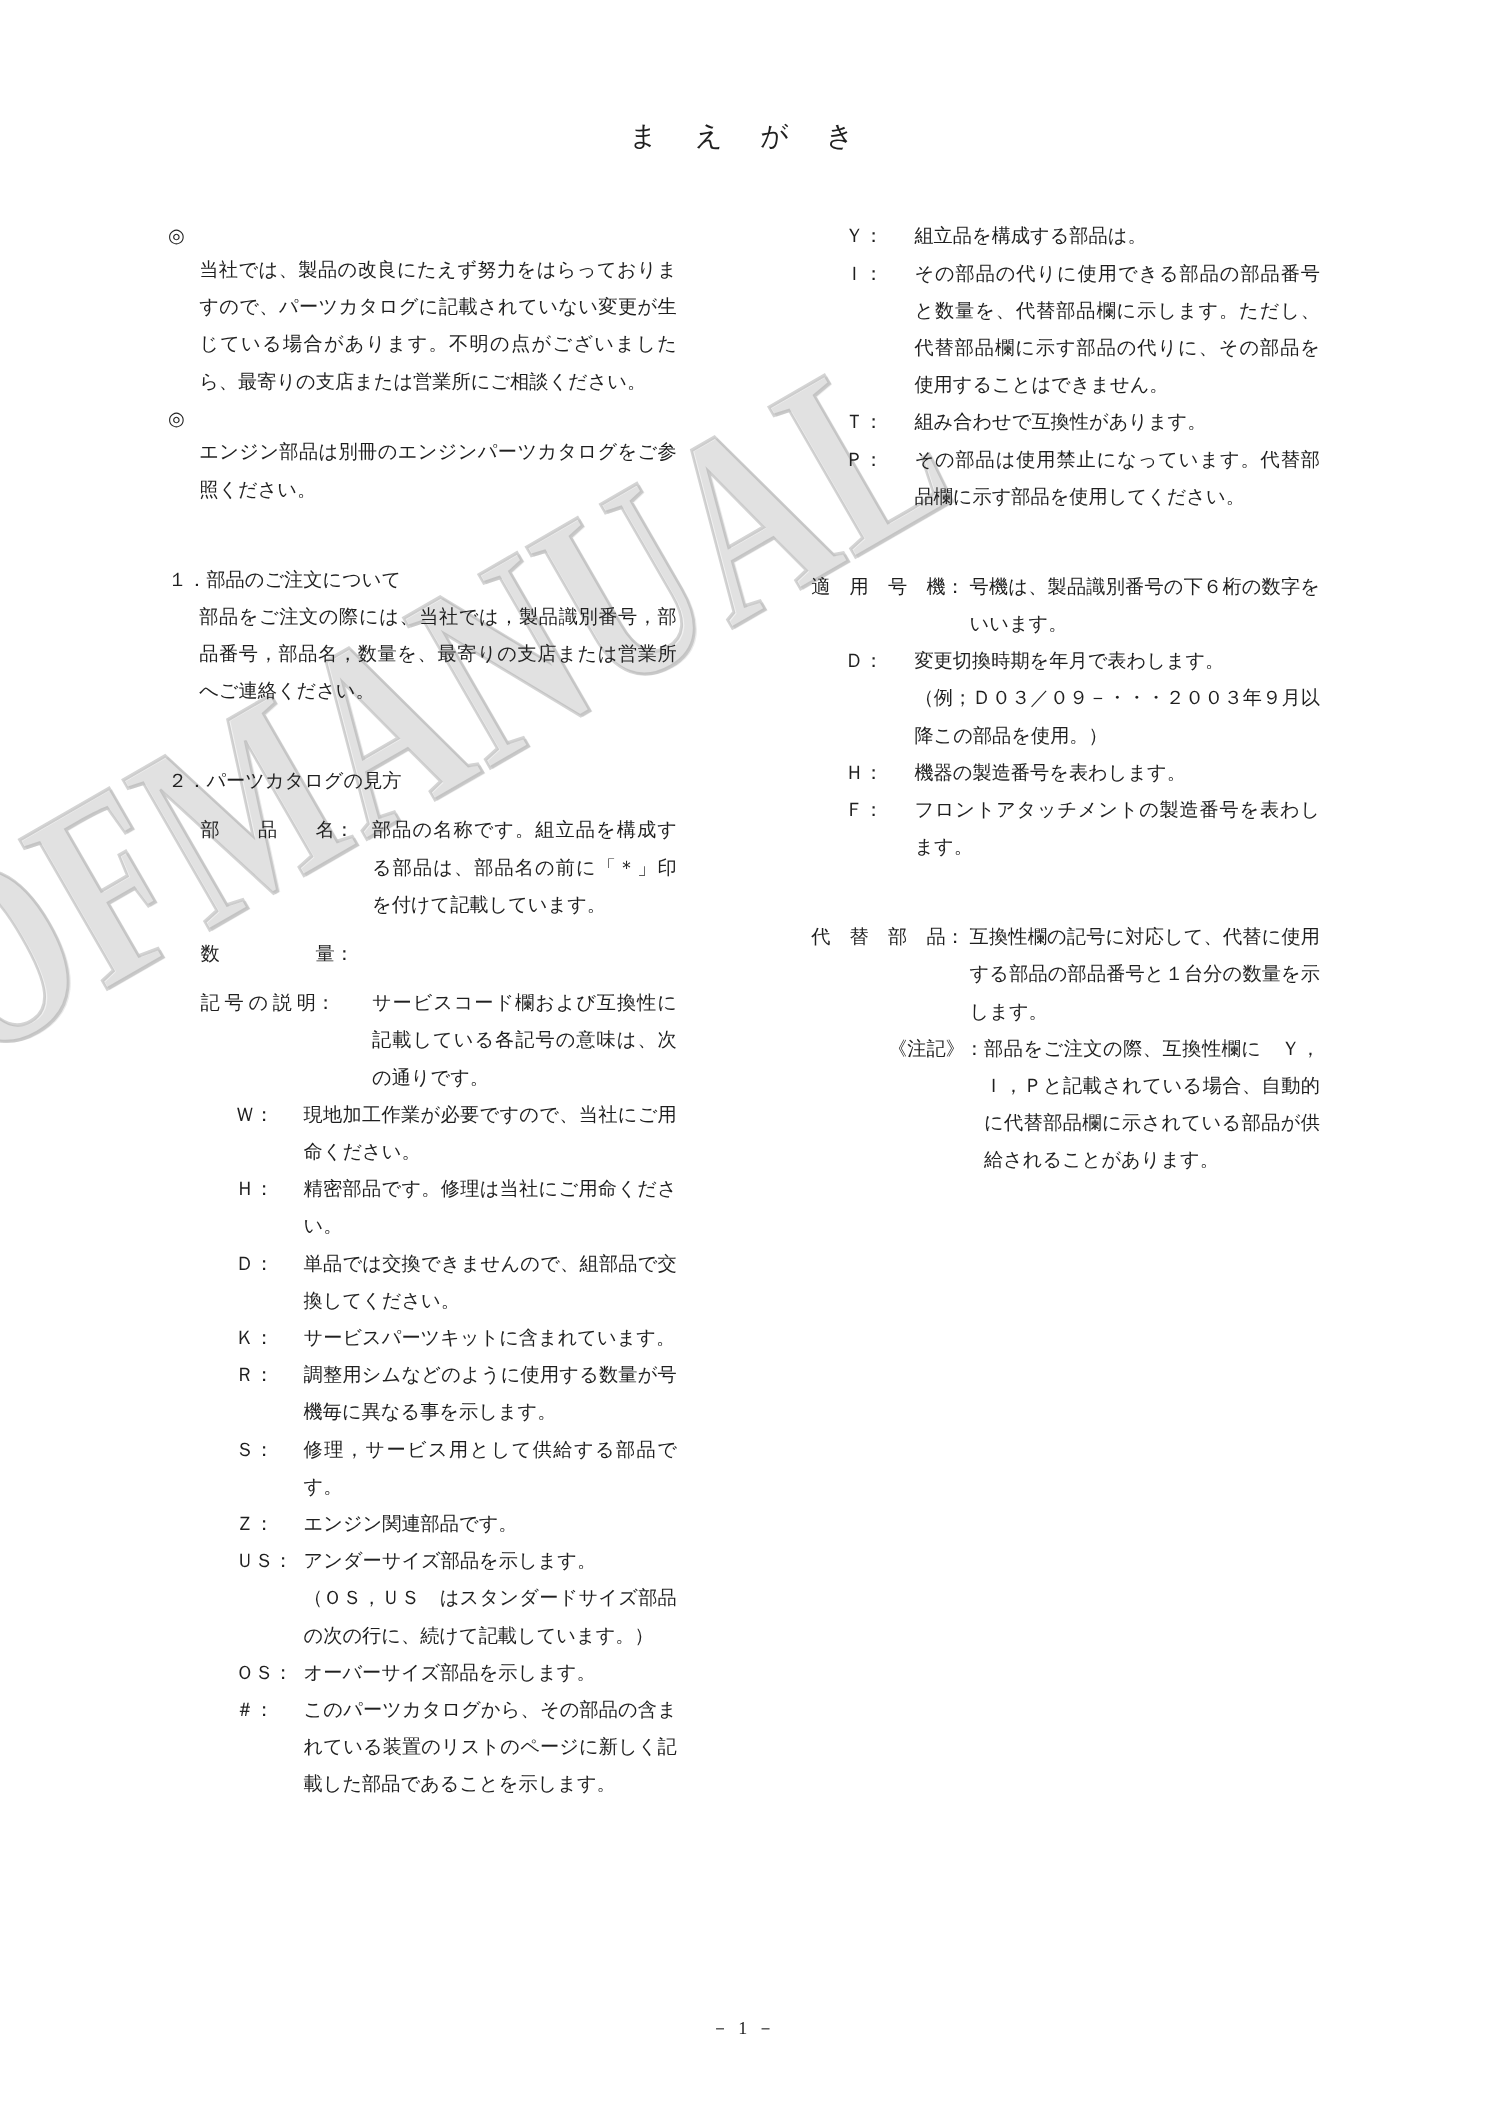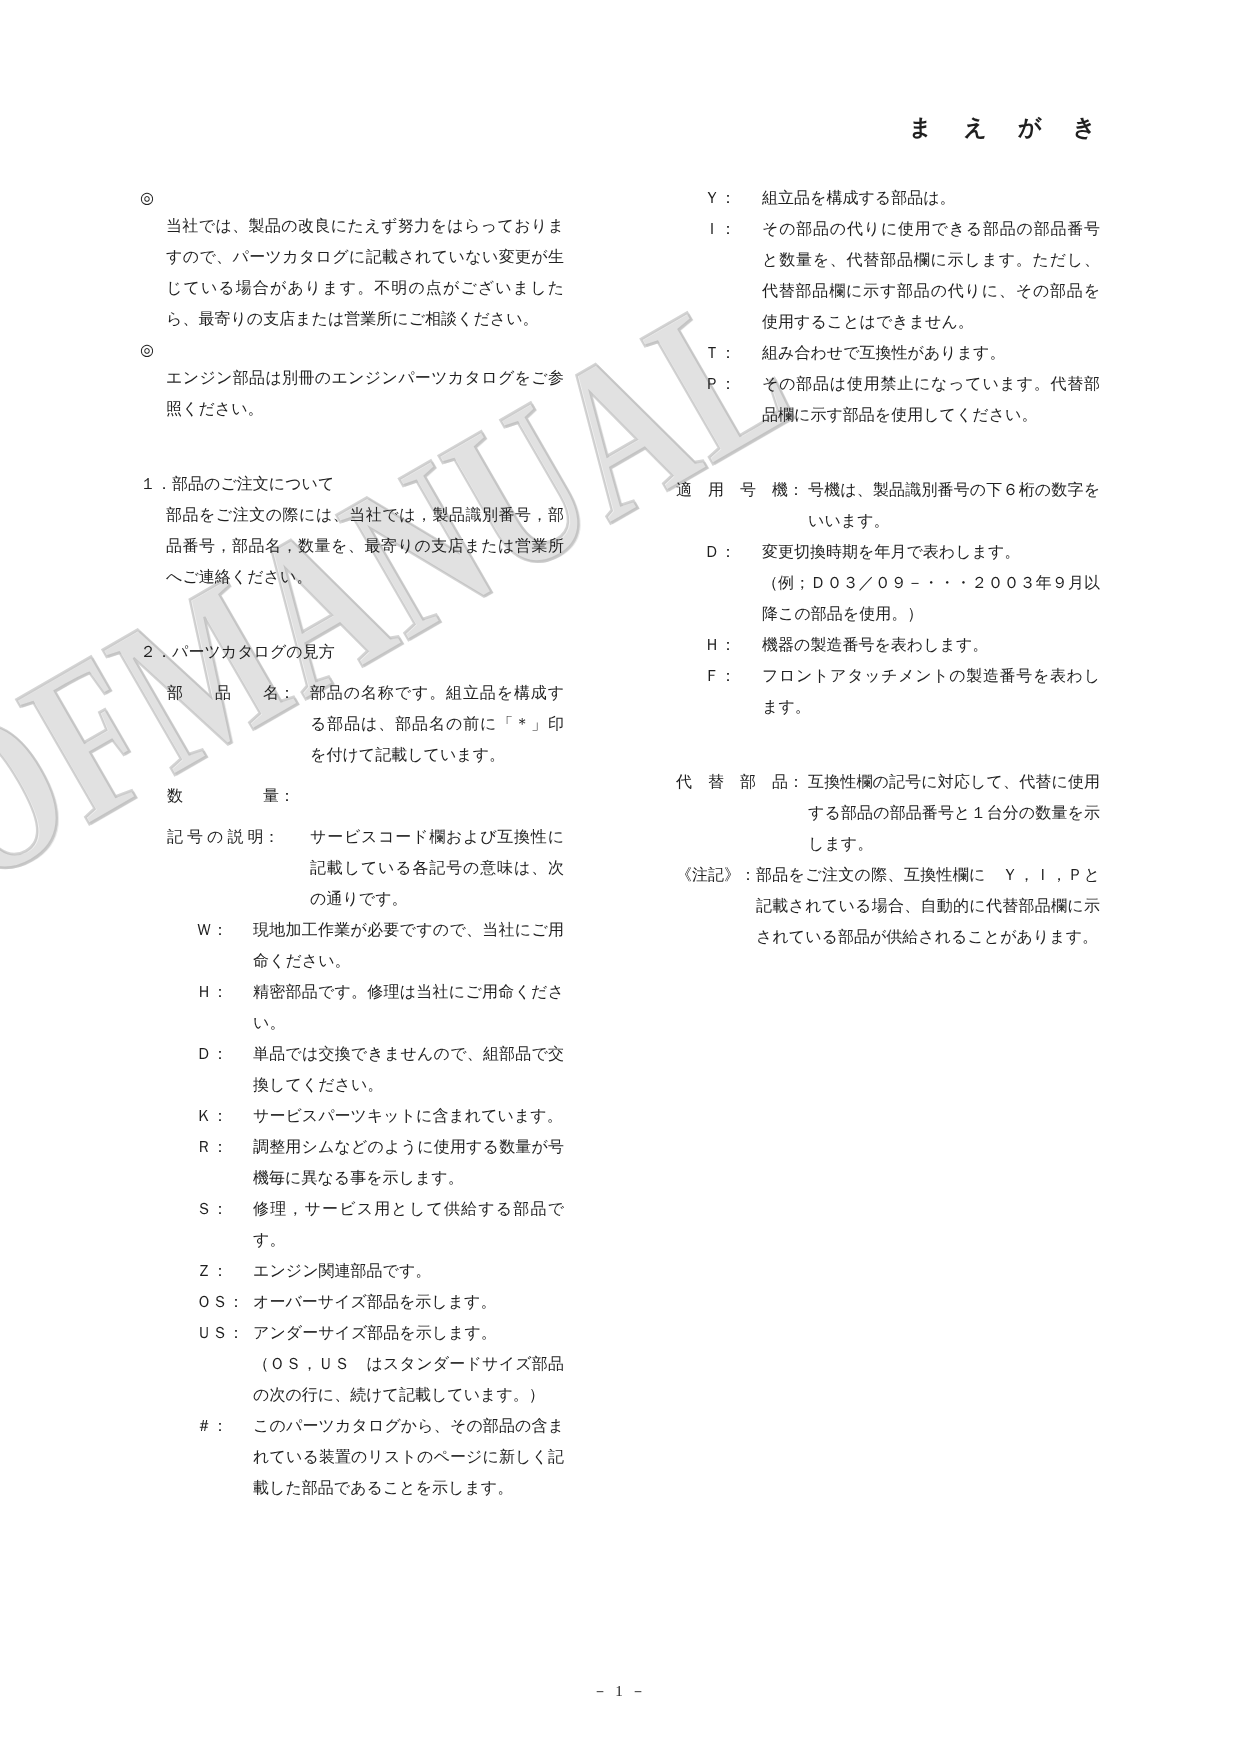--- a/index.html
+++ b/index.html
@@ -25,23 +25,23 @@
     letter-spacing:4px;
     white-space:nowrap;
     color:rgba(190,190,190,0.22);
     -webkit-text-stroke:3px rgba(160,160,160,0.45);
     text-shadow:2px 2px 0 rgba(120,120,120,0.15);
     z-index:0;
     pointer-events:none;
   }
   .page-title {
     position:absolute;
-    top:112px; left:140px; width:960px;
-    text-align:right;
-    font-size:23px; font-weight:bold;
+    top:98px; left:140px; width:960px;
+    text-align:center;
+    font-size:23px; font-weight:normal;
     letter-spacing:4px;
     z-index:1;
   }
   .col { position:absolute; top:182px; width:424px; z-index:1; }
   .col-left  { left:140px; }
   .col-right { left:676px; }
 
   .row  { display:flex; align-items:flex-start; }
   .just { text-align:justify; text-justify:inter-ideograph; }
 
@@ -56,21 +56,21 @@
   .sym-row  { margin-left:56px; }
   .sym-row .label { flex:none; width:57px; white-space:nowrap; }
   .sym-row .body  { flex:1; }
 
   
   .rsym-row { margin-left:28px; }
   .rsym-row .label { flex:none; width:58px; white-space:nowrap; }
   .rsym-row .body  { flex:1; }
   .rterm-row .label { flex:none; width:132px; white-space:nowrap; }
   .rterm-row .body  { flex:1; }
-  .note-row { }
+  .note-row { margin-left:64px; }
   .note-row .label { flex:none; width:80px; white-space:nowrap; }
   .note-row .body  { flex:1; }
 
   .page-footer {
     position:absolute;
     bottom:48px; left:140px; width:960px;
     text-align:center;
     font-size:15px;
     letter-spacing:2px;
     z-index:1;
@@ -135,31 +135,31 @@
     </div>
     <div class="row sym-row">
       <div class="label">Ｓ：</div>
       <div class="body just">修理，サービス用として供給する部品です。</div>
     </div>
     <div class="row sym-row">
       <div class="label">Ｚ：</div>
       <div class="body just">エンジン関連部品です。</div>
     </div>
     <div class="row sym-row">
-      <div class="label">ＯＳ：</div>
-      <div class="body just">オーバーサイズ部品を示します。</div>
-    </div>
-    <div class="row sym-row">
       <div class="label">ＵＳ：</div>
       <div class="body">
         <div class="just">アンダーサイズ部品を示します。</div>
         <div class="just">（ＯＳ，ＵＳ　はスタンダードサイズ部品の次の行に、続けて記載しています。）</div>
       </div>
     </div>
     <div class="row sym-row">
+      <div class="label">ＯＳ：</div>
+      <div class="body just">オーバーサイズ部品を示します。</div>
+    </div>
+    <div class="row sym-row">
       <div class="label">＃：</div>
       <div class="body just">このパーツカタログから、その部品の含まれている装置のリストのページに新しく記載した部品であることを示します。</div>
     </div>
   </div>
 
   <div class="col col-right">
 
     <div class="row rsym-row">
       <div class="label">Ｙ：</div>
       <div class="body just">組立品を構成する部品は。</div>

